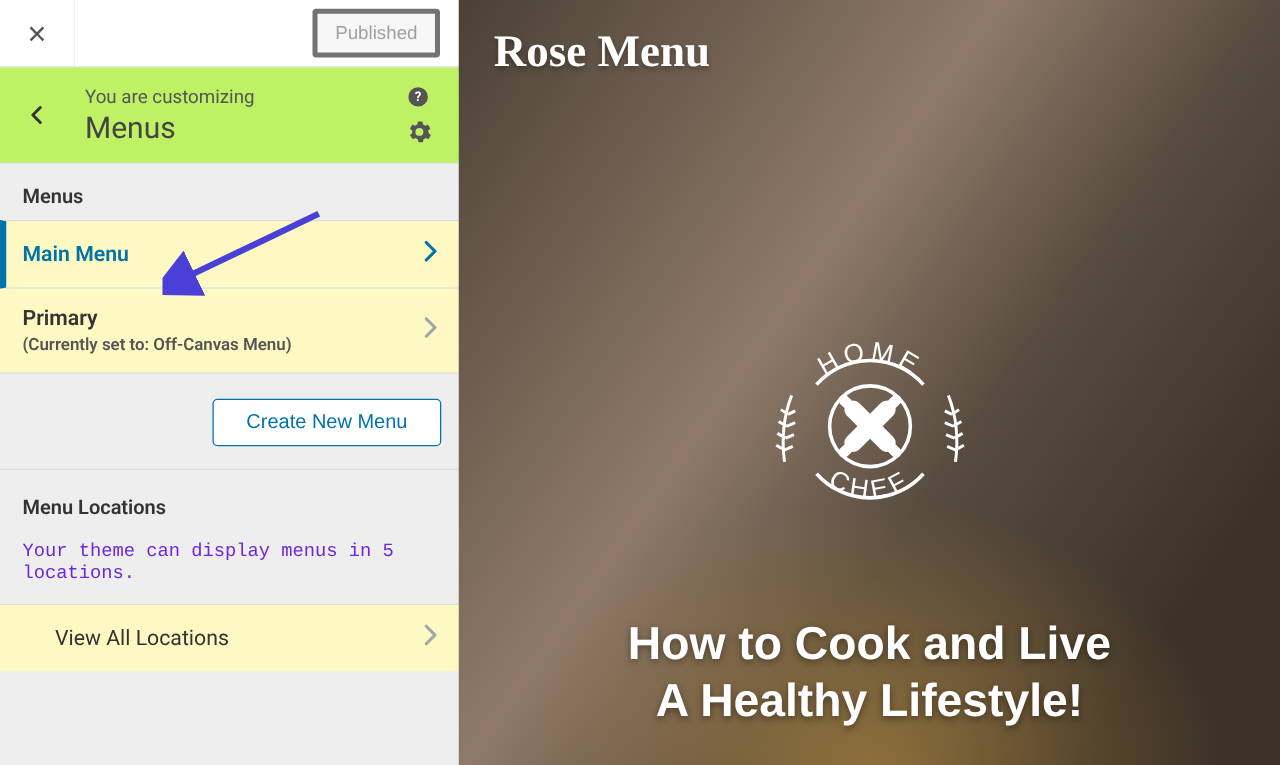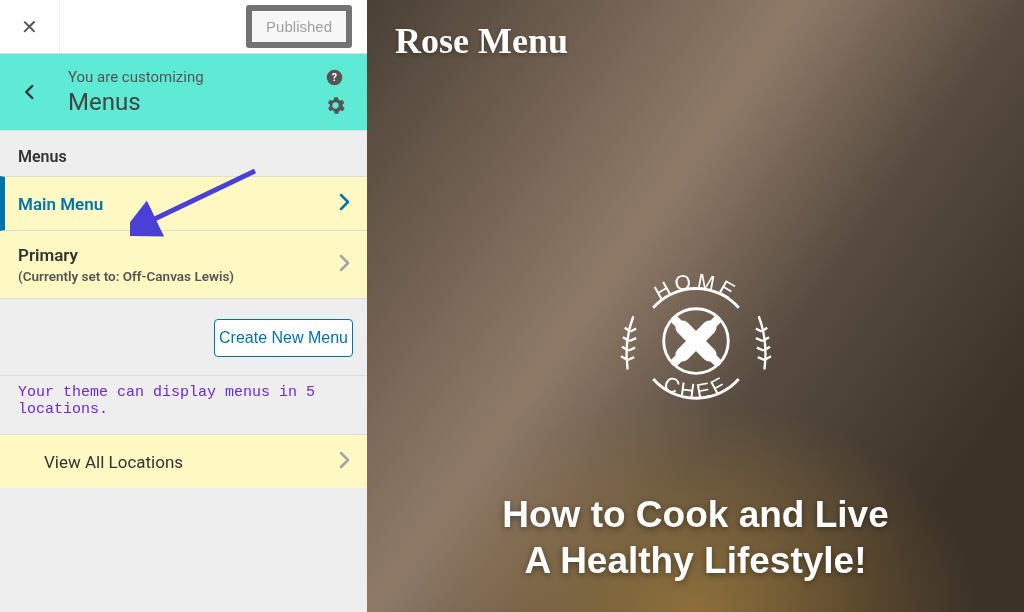--- a/index.html
+++ b/index.html
@@ -33,30 +33,30 @@
     align-items: center;
     justify-content: center;
     border-right: 1px solid #eee;
     cursor: pointer;
     color: #555;
     font-size: 20px;
   }
   .publish-btn {
     margin-left: auto;
     margin-right: 15px;
-    border: 6px solid #737373;
+    border: 4px solid #737373;
     background: #f7f7f7;
     color: #a0a0a0;
     padding: 7px 14px;
     border-radius: 3px;
     font-size: 15px;
     cursor: default;
   }
   .header-row {
-    background: #5eead4;
+    background: #bef264;
     display: flex;
     align-items: center;
     padding: 14px 18px 14px 0;
     border-bottom: 1px solid #ddd;
   }
   .back-arrow {
     width: 60px;
     height: 100%;
     display: flex;
     align-items: center;
@@ -100,21 +100,21 @@
     background: #eee;
     padding: 20px 14px 18px 14px;
     display: flex;
     justify-content: flex-end;
     border-bottom: 1px solid #ddd;
   }
   .create-btn {
     border: 1px solid #0073aa;
     color: #0073aa;
     background: #fff;
-    padding: 9px 4px;
+    padding: 9px 26px;
     border-radius: 4px;
     font-size: 16px;
     cursor: pointer;
   }
   .locations-desc {
     font-size: 15px;
     color: #6d28d9;
     padding: 8px 18px 16px 18px;
     background: #eee;
     font-family: Liberation Mono, monospace;
@@ -215,33 +215,34 @@
     <div class="menu-chevron">
       <svg width="12" height="18" viewBox="0 0 24 36">
           <path d="M4 4l14 14L4 32" stroke="#0073aa" stroke-width="5" fill="none" stroke-linecap="round" stroke-linejoin="round"></path>
         </svg>
     </div>
   </div>
 
   <div class="menu-item">
     <div>
       <div class="menu-item-title">Primary</div>
-      <div class="menu-item-sub">(Currently set to: Off-Canvas Lewis)</div>
+      <div class="menu-item-sub">(Currently set to: Off-Canvas Menu)</div>
     </div>
     <div class="menu-chevron">
       <svg width="12" height="18" viewBox="0 0 24 36">
           <path d="M4 4l14 14L4 32" stroke="#a0a5aa" stroke-width="5" fill="none" stroke-linecap="round" stroke-linejoin="round"></path>
         </svg>
     </div>
   </div>
 
   <div class="create-row">
     <button class="create-btn">Create New Menu</button>
   </div>
 
+  <div class="section-label" style="padding-top:20px;">Menu Locations</div>
   <div class="locations-desc">Your theme can display menus in 5 locations.</div>
 
   <div class="menu-item" style="border-bottom:none;">
     <div class="menu-item-title" style="font-weight:400;margin-left:26px;">View All Locations</div>
     <div class="menu-chevron">
       <svg width="12" height="18" viewBox="0 0 24 36">
           <path d="M4 4l14 14L4 32" stroke="#a0a5aa" stroke-width="5" fill="none" stroke-linecap="round" stroke-linejoin="round"></path>
         </svg>
     </div>
   </div>

